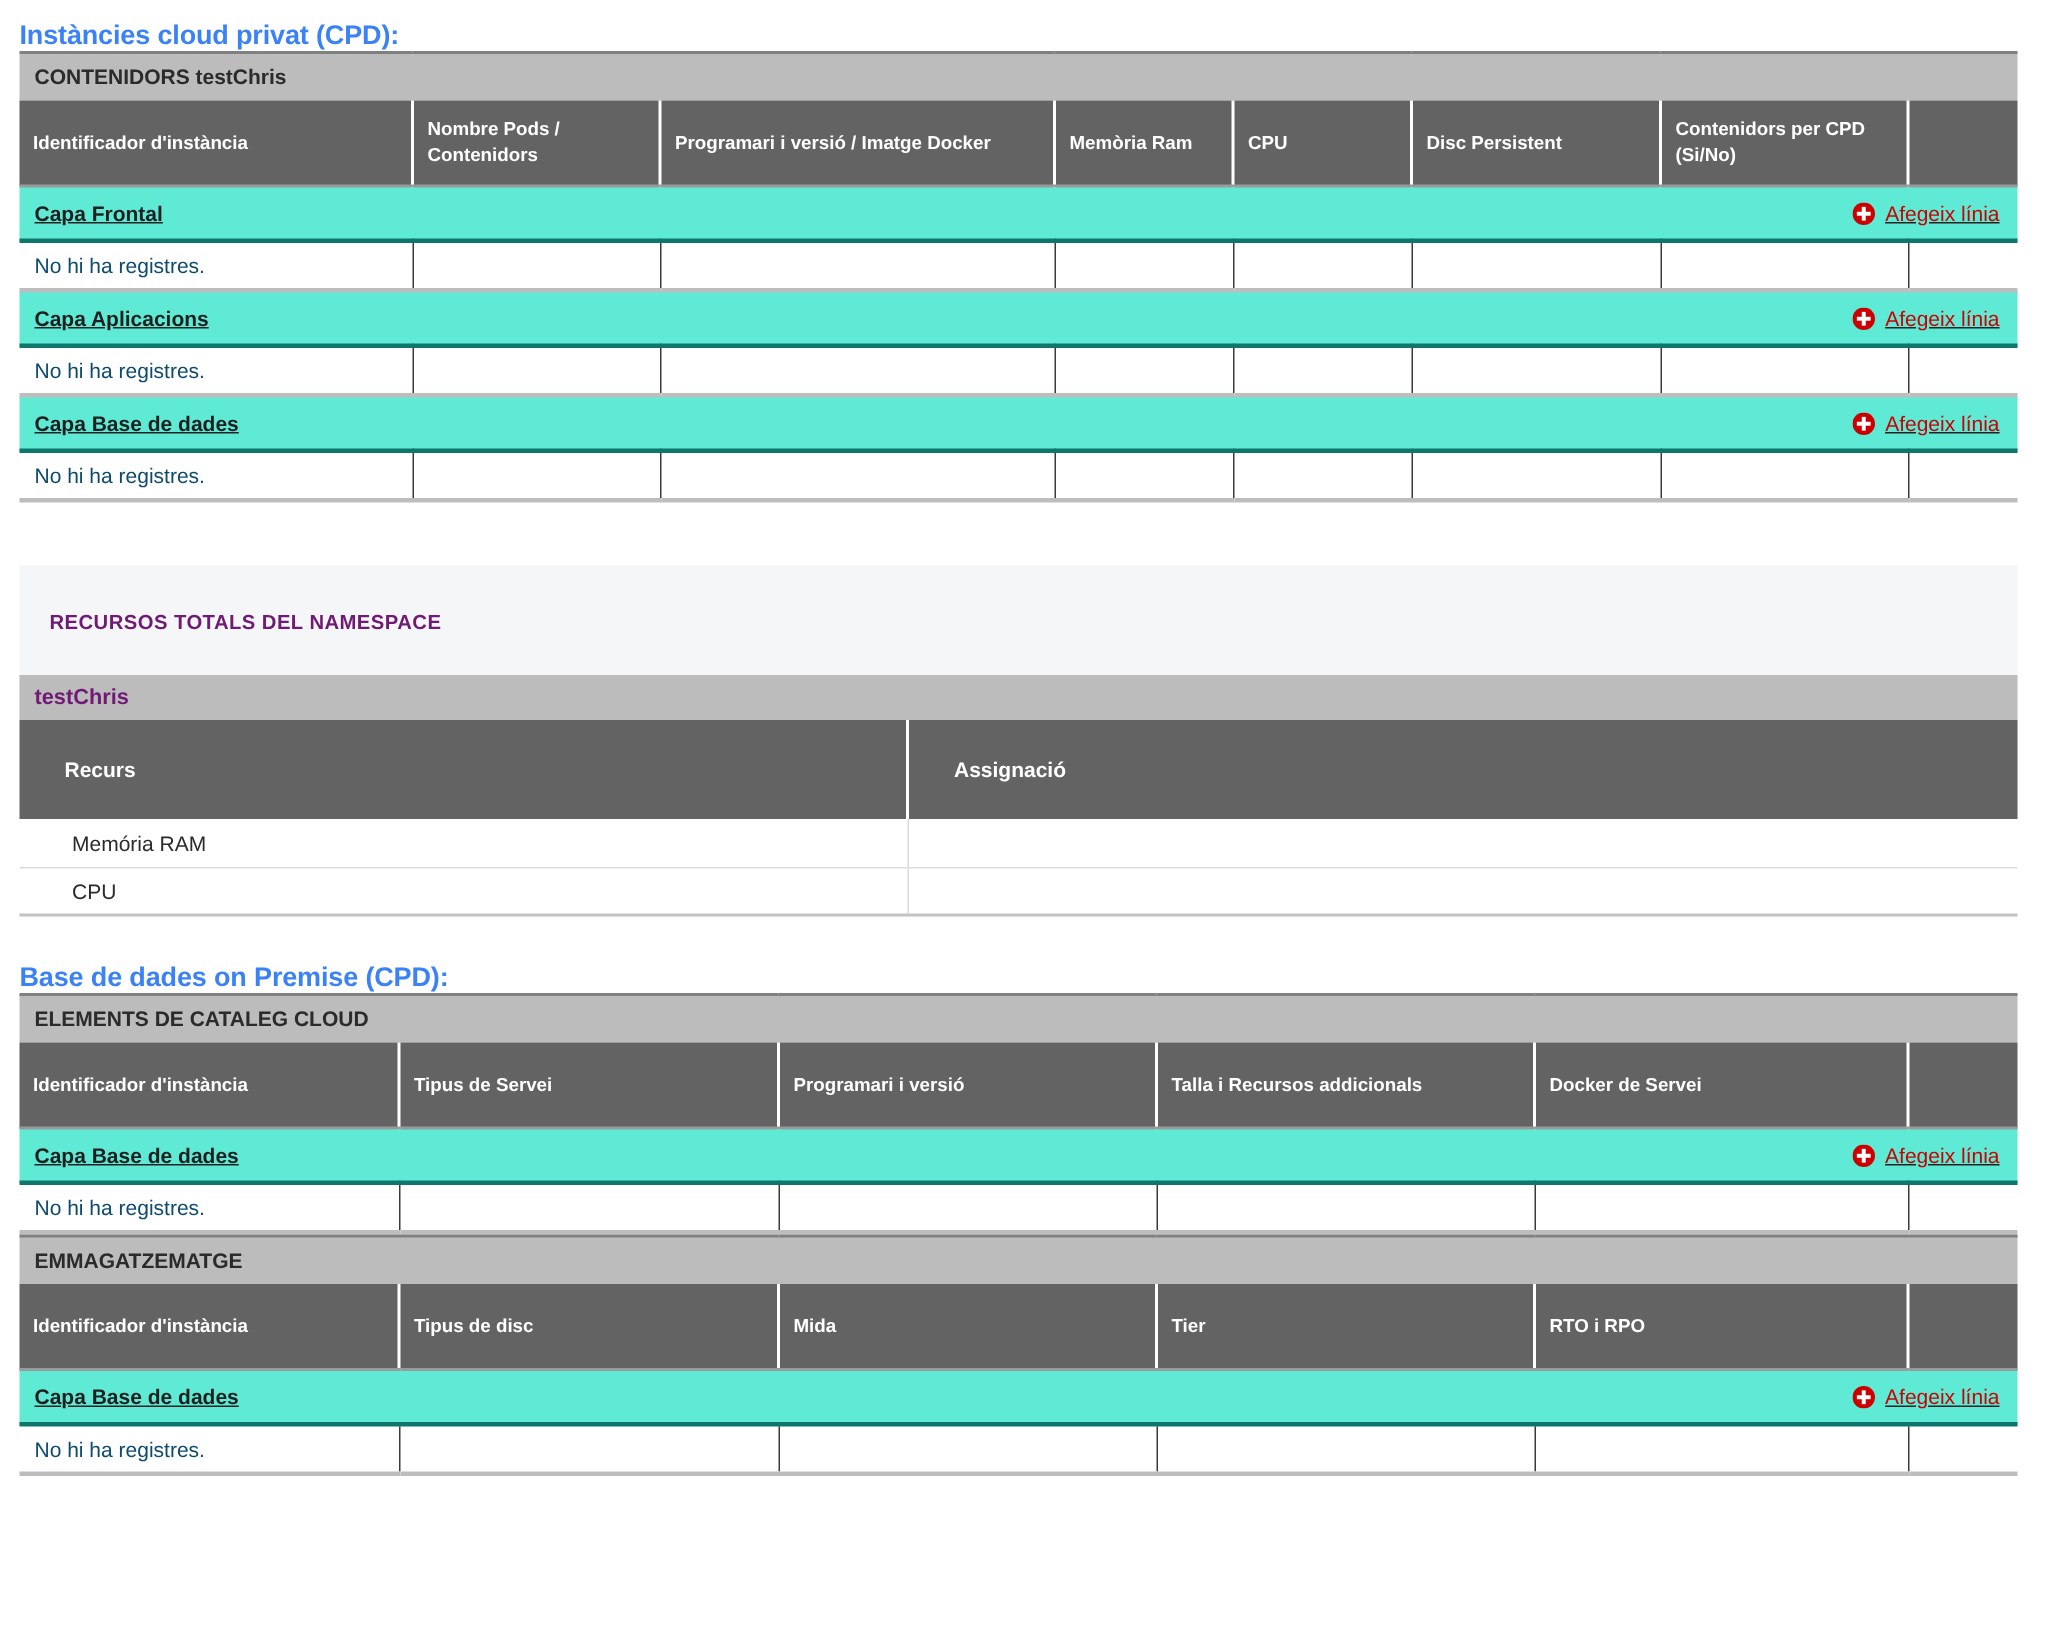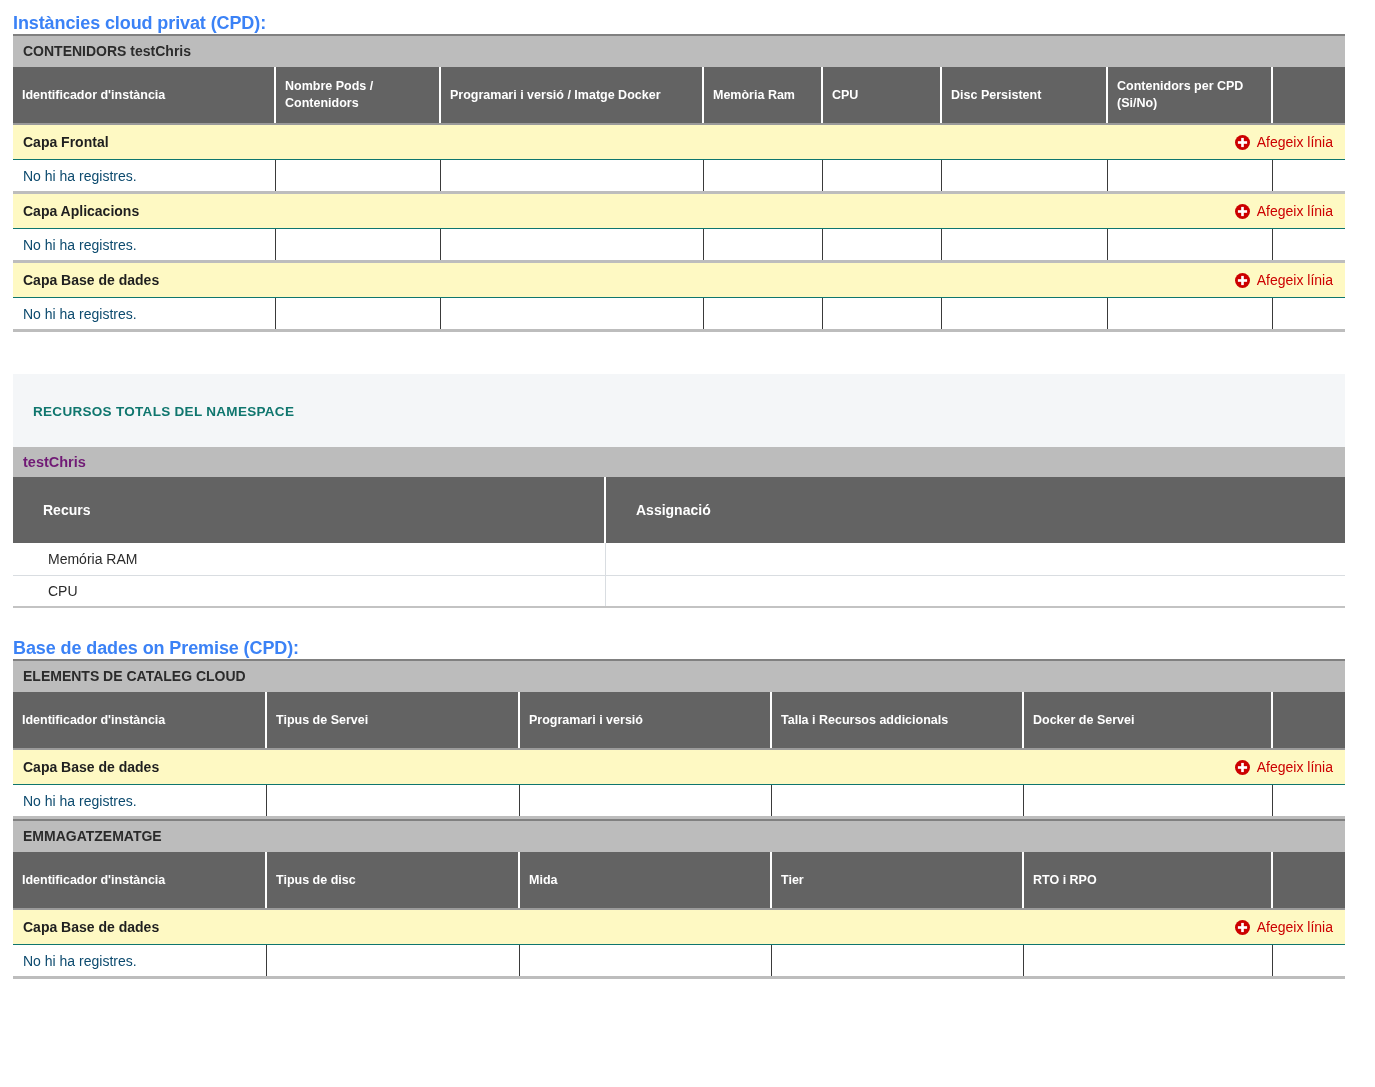--- a/index.html
+++ b/index.html
@@ -48,25 +48,26 @@
     vertical-align: middle;
     padding: 6px 0 6px 9px;
     border-right: 2px solid #ffffff;
     border-bottom: 2px solid #9a9a9a;
     line-height: 17px;
     height: 57px;
   }
   .hdr-cell:last-child { border-right: none; }
 
   .group-row td {
-    background: #fef9c3;
-    border-bottom: 1px solid #0f766e;
+    background: #5eead4;
+    border-bottom: 3px solid #0f766e;
     border-top: none;
     padding: 0;
     height: 34px;
+    text-decoration: underline;
   }
   .group-inner {
     display: flex;
     align-items: center;
     justify-content: space-between;
     padding: 0 12px 0 10px;
     height: 34px;
   }
   .group-label {
     font-size: 14px;
@@ -104,21 +105,21 @@
 
   
   .res-panel {
     margin: 42px 0 0 13px;
     width: 1332px;
     background: #f4f6f8;
   }
   .res-panel-title {
     font-size: 13.5px;
     font-weight: bold;
-    color: #0f766e;
+    color: #701a75;
     letter-spacing: 0.3px;
     padding: 30px 0 28px 20px;
   }
   .res-tbl {
     width: 1332px;
     border-collapse: collapse;
     table-layout: fixed;
     margin-left: 0;
   }
   .res-caption {

